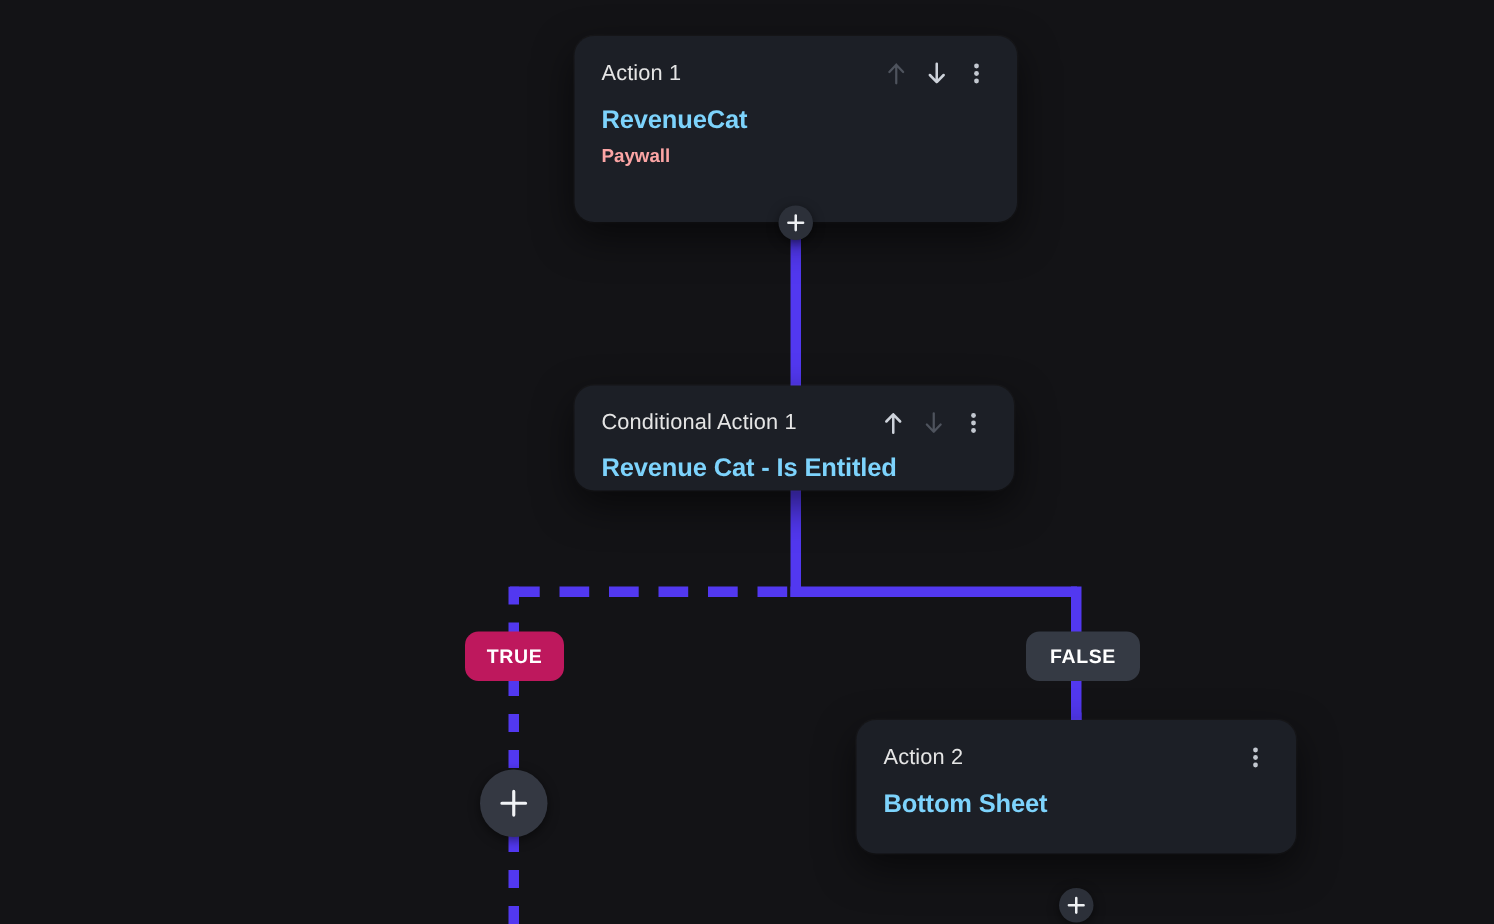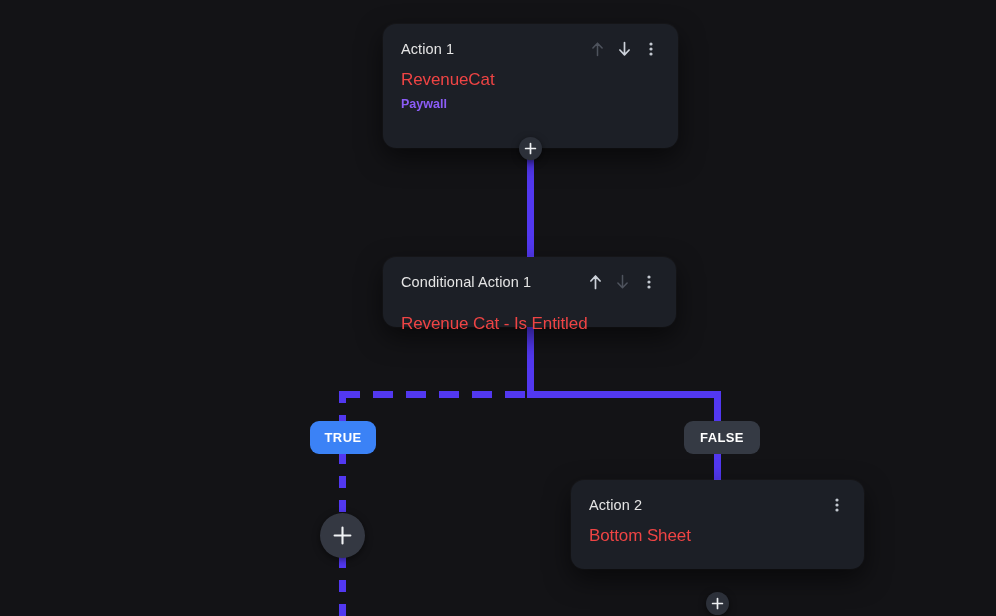--- a/index.html
+++ b/index.html
@@ -66,30 +66,30 @@
     justify-content: space-between;
   }
   .card-kicker {
     font-size: 14.5px;
     color: #e5e5e5;
     letter-spacing: 0.1px;
     line-height: 18px;
   }
   .card-title {
     font-size: 17px;
-    font-weight: normal;
-    color: #ef4444;
+    font-weight: bold;
+    color: #7dd3fc;
     letter-spacing: -0.1px;
     margin-top: 11px;
     line-height: 20px;
   }
   .card-sub {
     font-size: 12.5px;
     font-weight: bold;
-    color: #8b5cf6;
+    color: #fca5a5;
     margin-top: 7px;
     line-height: 15px;
   }
 
   .head-icons {
     display: flex;
     align-items: center;
     gap: 9px;
     margin-top: -1px;
   }
@@ -124,21 +124,21 @@
     display: flex;
     align-items: center;
     justify-content: center;
     font-size: 13px;
     font-weight: bold;
     color: #ffffff;
     letter-spacing: 0.4px;
     height: 33px;
     z-index: 6;
   }
-  .badge-true  { background: #3b82f6; text-align: center; }
+  .badge-true  { background: #be185d; text-align: center; }
   .badge-false { background: #353a44; }
 </style>
 </head>
 <body>
 
 <div id="canvas">
 
   <div class="line v-solid" style="left:527px; top:148px; height:112px;"></div>
 
   <div class="line v-solid" style="left:527px; top:326px; height:72px;"></div>
@@ -206,21 +206,21 @@
         </div>
         <div class="icon-btn">
           <svg width="4" height="16" viewBox="0 0 4 16">
             <circle cx="2" cy="3" r="1.6" fill="#c3c8d0"></circle>
             <circle cx="2" cy="8" r="1.6" fill="#c3c8d0"></circle>
             <circle cx="2" cy="13" r="1.6" fill="#c3c8d0"></circle>
           </svg>
         </div>
       </div>
     </div>
-    <div class="card-title" style="margin-top:22px;">Revenue Cat - Is Entitled</div>
+    <div class="card-title" style="margin-top:10px;">Revenue Cat - Is Entitled</div>
   </div>
 
   <div class="badge badge-true" style="left:310px; top:421px; width:66px;">
     <span>TRUE</span>
   </div>
 
   <div class="badge badge-false" style="left:684px; top:421px; width:76px;">
     <span>FALSE</span>
   </div>
 

